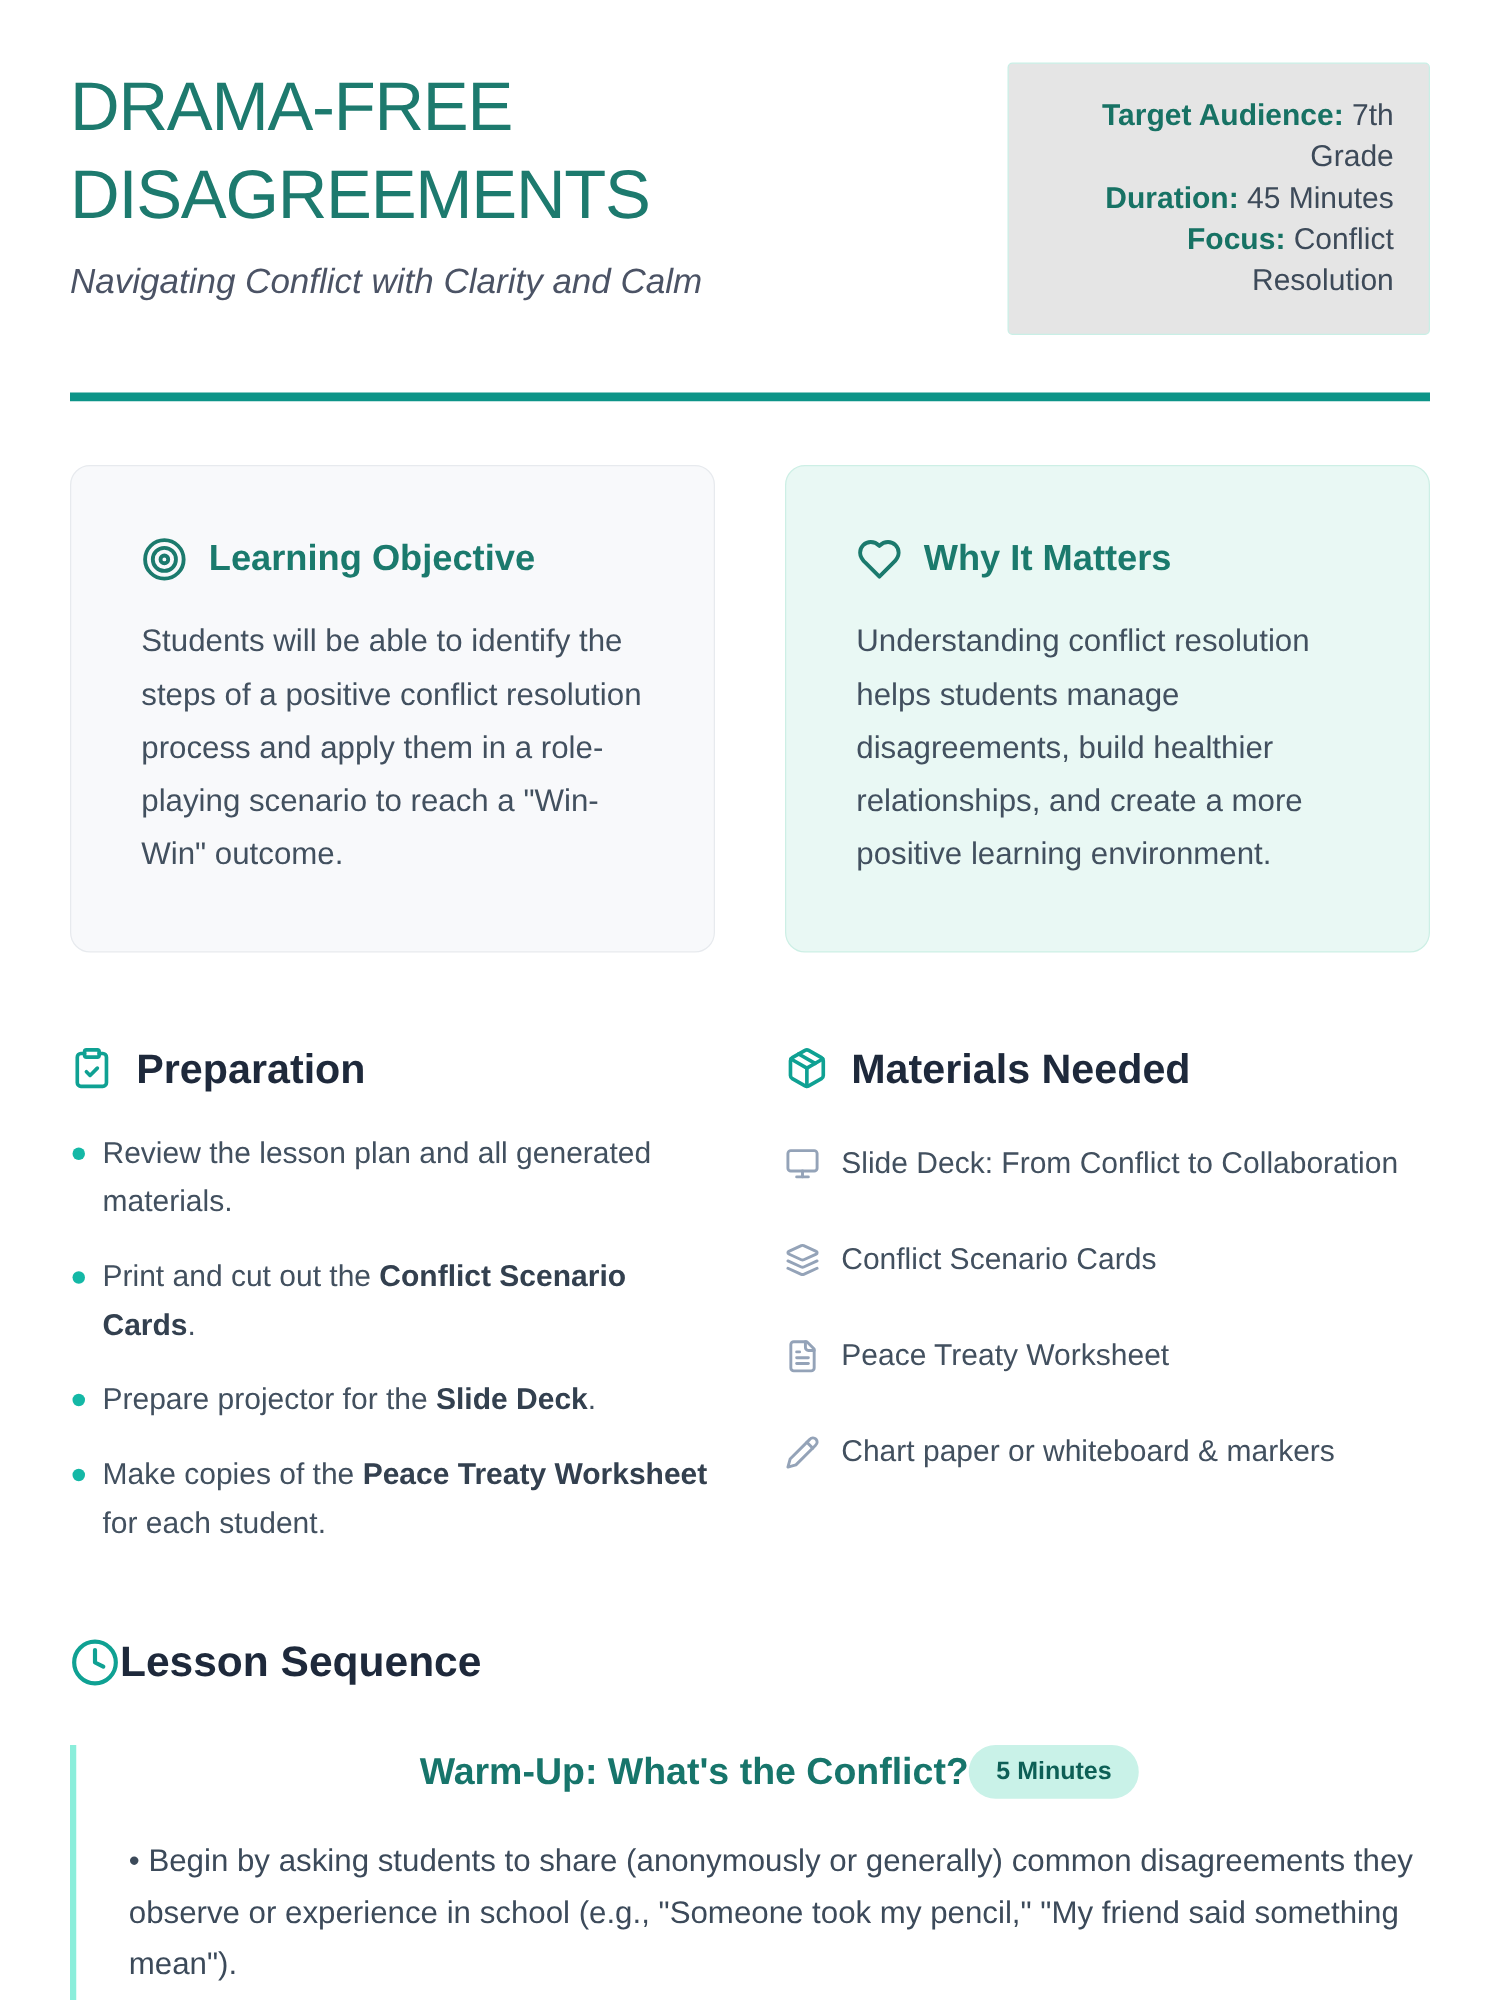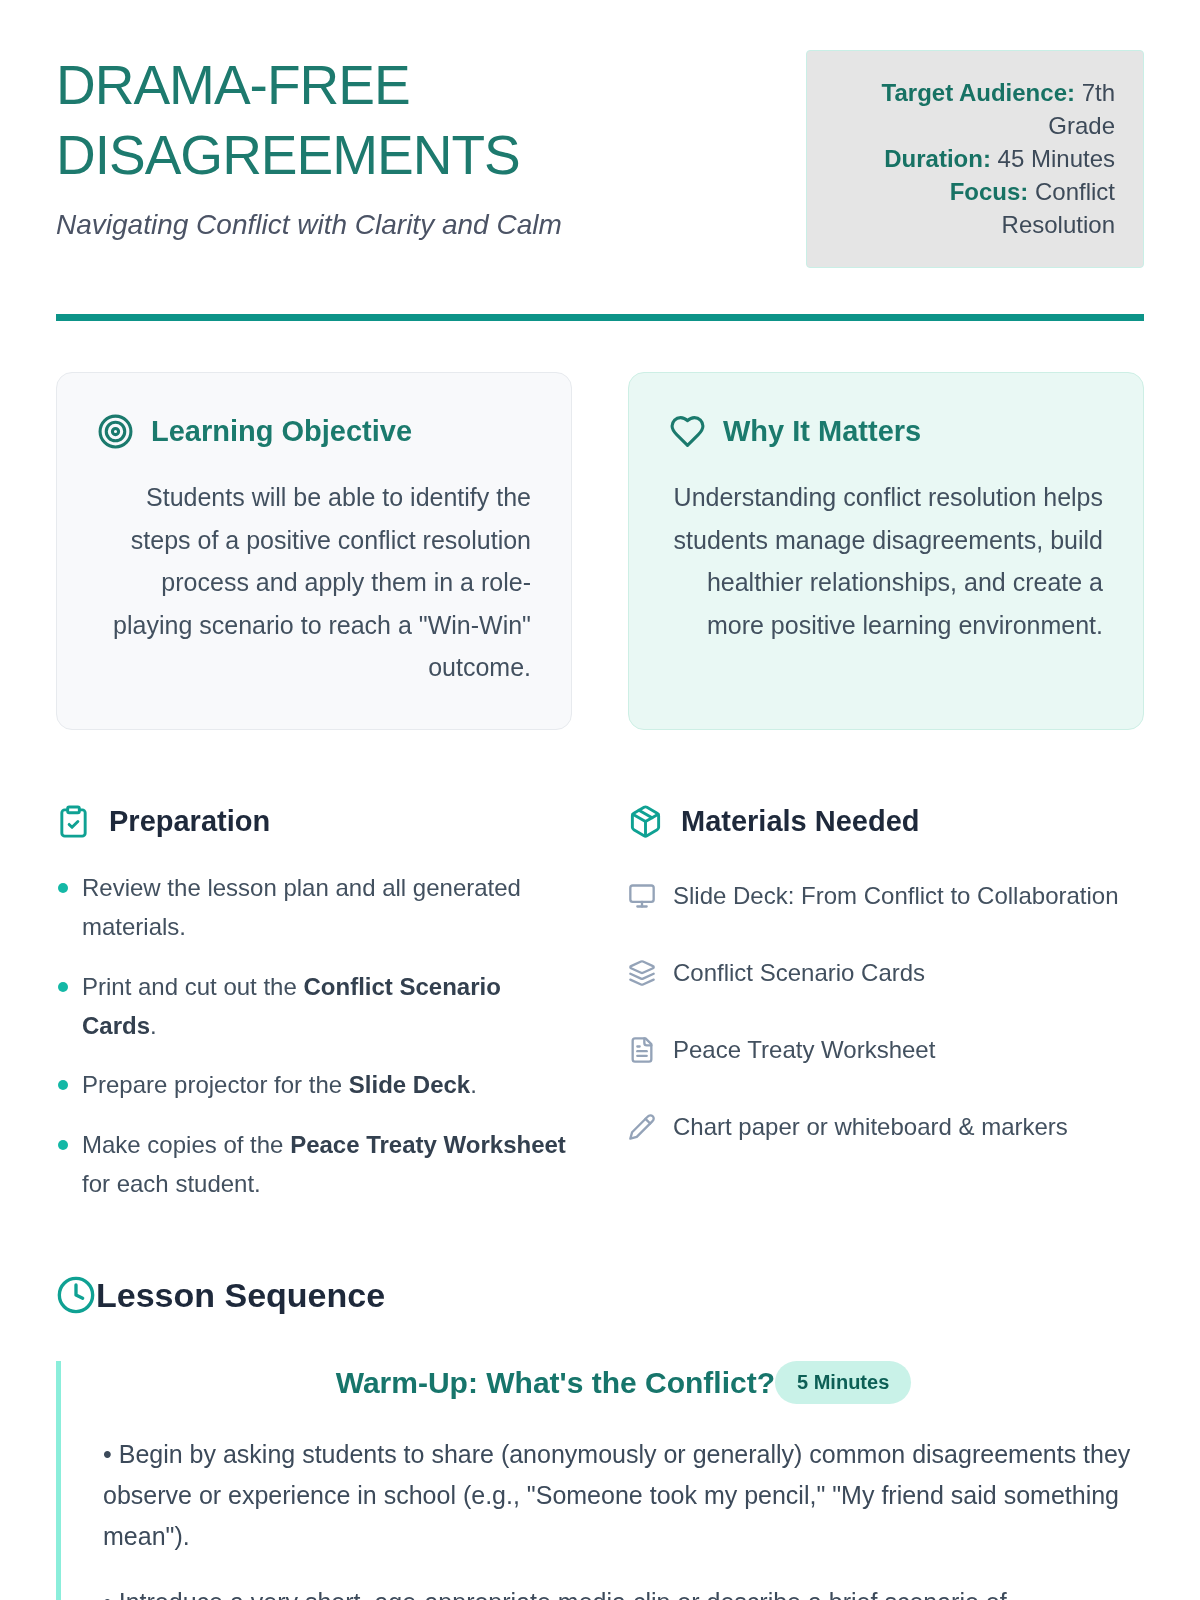--- a/index.html
+++ b/index.html
@@ -52,47 +52,46 @@
     background: #0d9488;
   }
 
   
   .cards {
     margin-top: 51px;
     display: grid;
     grid-template-columns: 1fr 1fr;
     gap: 56px;
   }
-  .card { border-radius: 16px; padding: 40px; }
+  .card { border-radius: 16px; padding: 56px; }
   .card-gray { background: #f8f9fb; border: 1px solid #e7eaee; }
   .card-mint { background: #e9f8f4; border: 1px solid #cdefe5; }
   .card-title {
     display: flex; align-items: center; gap: 17px;
     color: #1b7a6d; font-size: 29px; font-weight: bold;
   }
   .card-title svg { width: 37px; height: 37px; flex: 0 0 auto; }
   .card-body {
     margin-top: 26px;
     font-size: 25px;
     line-height: 1.7;
     color: #42505f;
-    text-align: right;
   }
 
   
   .two-col {
     margin-top: 74px;
     display: grid;
     grid-template-columns: 1fr 1fr;
     gap: 56px;
     align-items: start;
   }
   .section-title {
     display: flex; align-items: center; gap: 18px;
-    color: #1e293b; font-size: 29px; font-weight: bold;
+    color: #1e293b; font-size: 33px; font-weight: bold;
   }
   .section-title svg { width: 35px; height: 35px; flex: 0 0 auto; }
   .title-icon-teal { color: #0fa193; }
 
   .prep-list { list-style: none; margin-top: 30px; }
   .prep-list li {
     position: relative;
     padding-left: 26px;
     font-size: 24px;
     line-height: 1.62;

